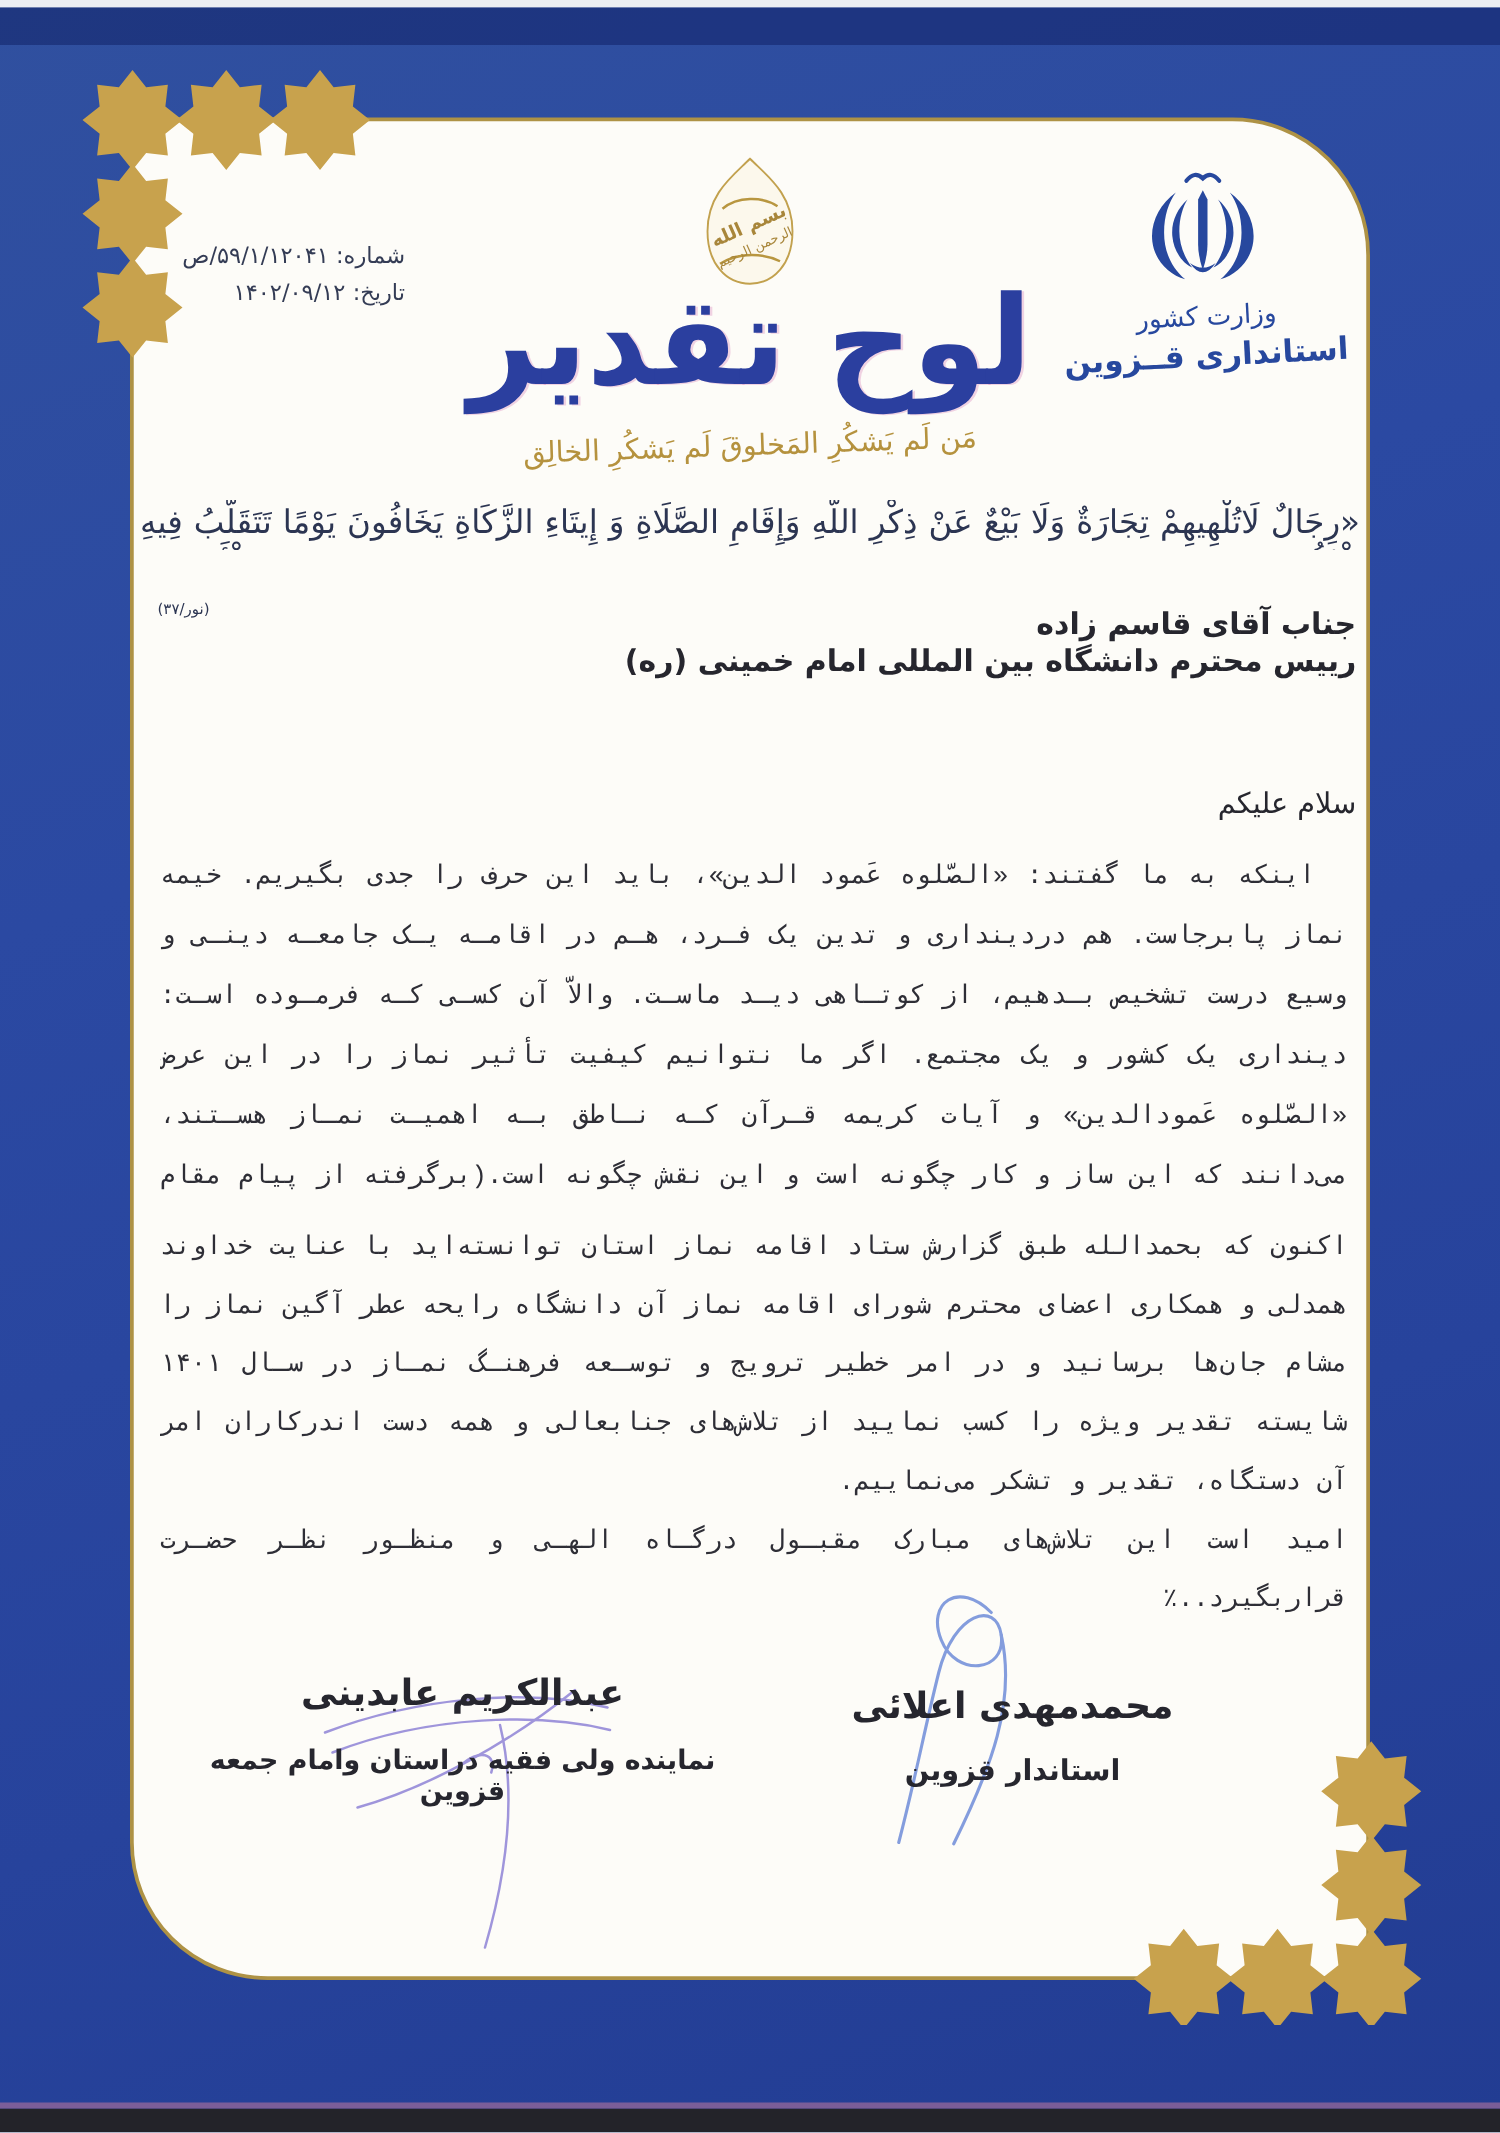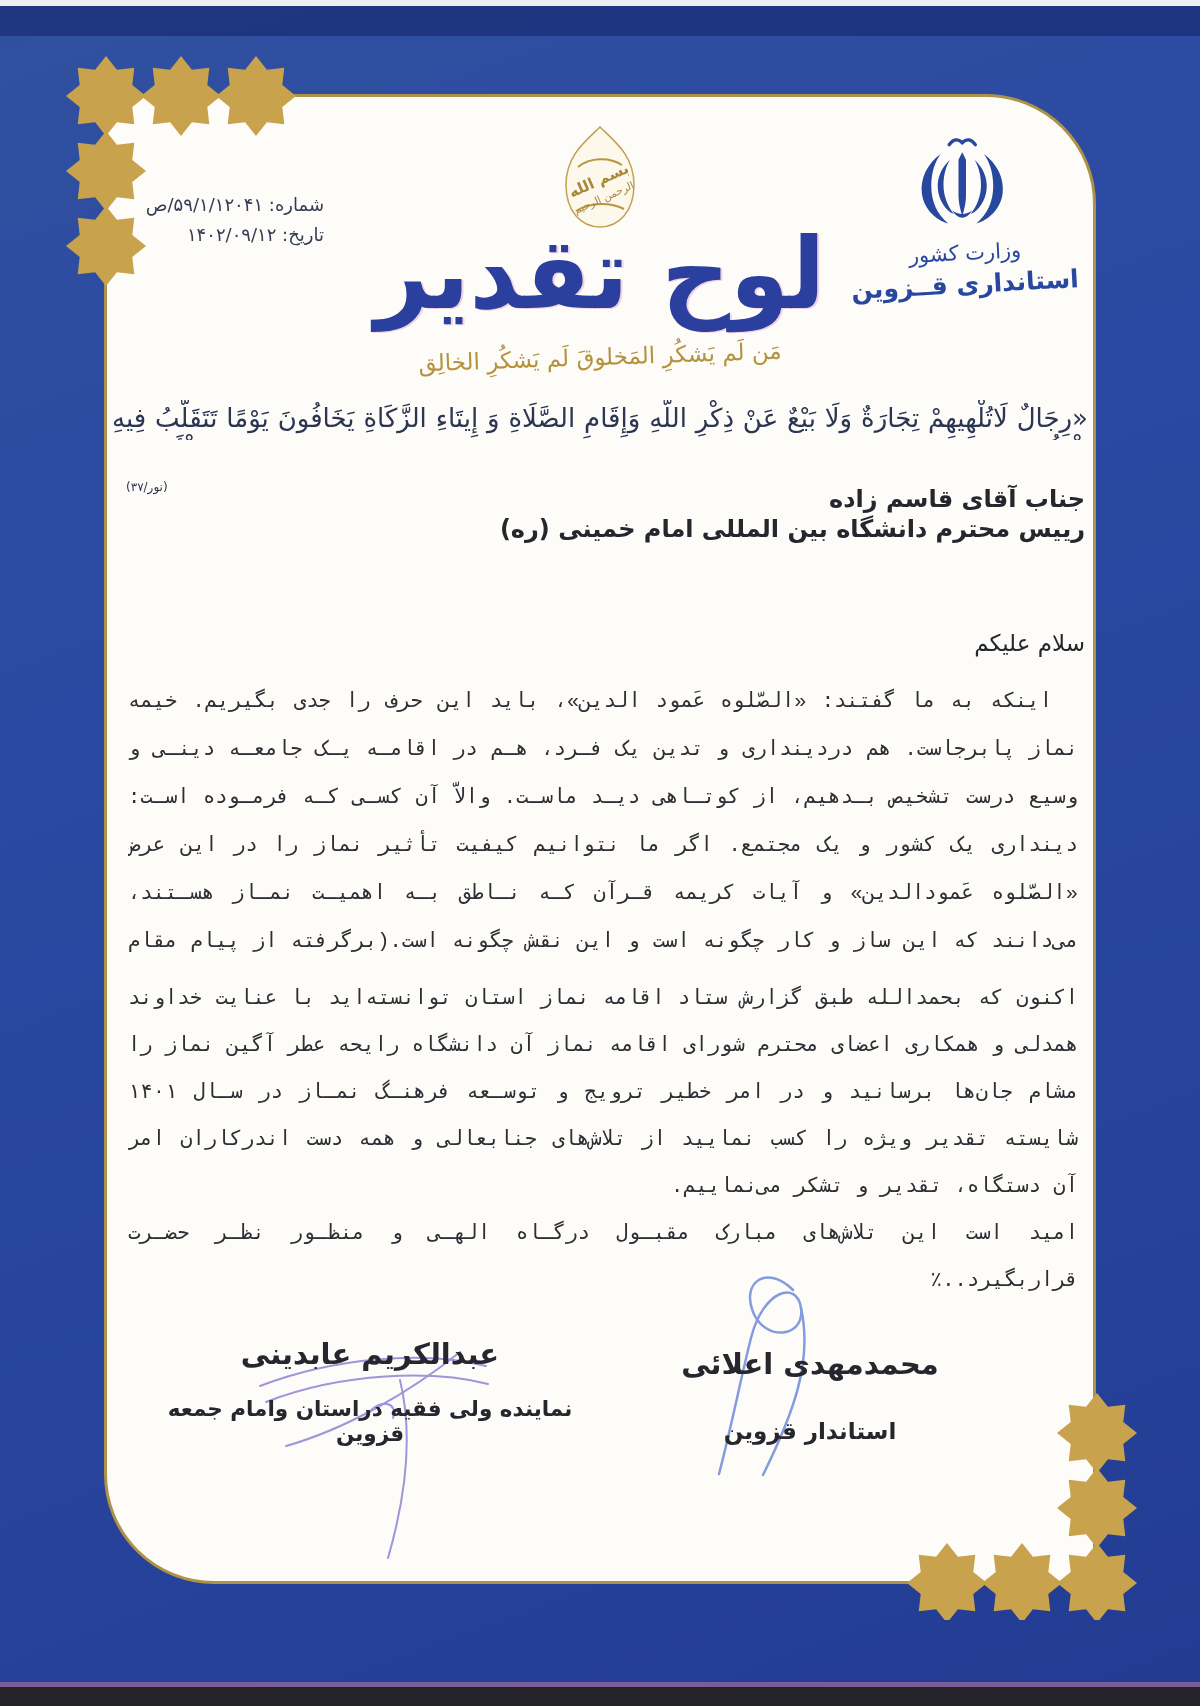--- a/index.html
+++ b/index.html
@@ -53,21 +53,21 @@
   .p-line{direction:rtl;text-align:justify;text-align-last:justify;
           height:48px;line-height:48px;overflow:hidden;font-family:Liberation Mono, monospace;}
   .para2 .p-line{height:47px;line-height:47px;}
   .p-line.indent{padding-right:26px;}
   .p-line.short{text-align:center;text-align-last:right;}
 
   .sig{position:absolute;direction:rtl;text-align:center;color:#26262e;font-weight:bold;}
   .sig-right{left:630px;top:1350px;width:360px;}
   .sig-left{left:130px;top:1340px;width:480px;}
   .sig .s-name{font-size:29px;line-height:28px;}
-  .sig-right .s-title{font-size:23px;margin-top:40px;}
+  .sig-right .s-title{font-size:23px;margin-top:26px;}
   .sig-left .s-title{font-size:21.5px;margin-top:28px;}
   .scribble{position:absolute;pointer-events:none;}
 </style>
 </head>
 <body>
 
 <div class="page">
 
   <div class="strip-top"></div>
   <div class="top-band"></div>

